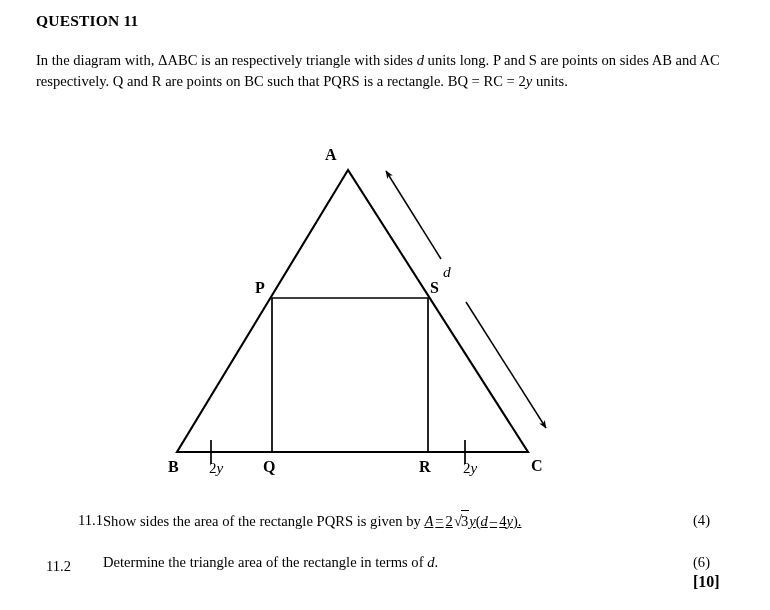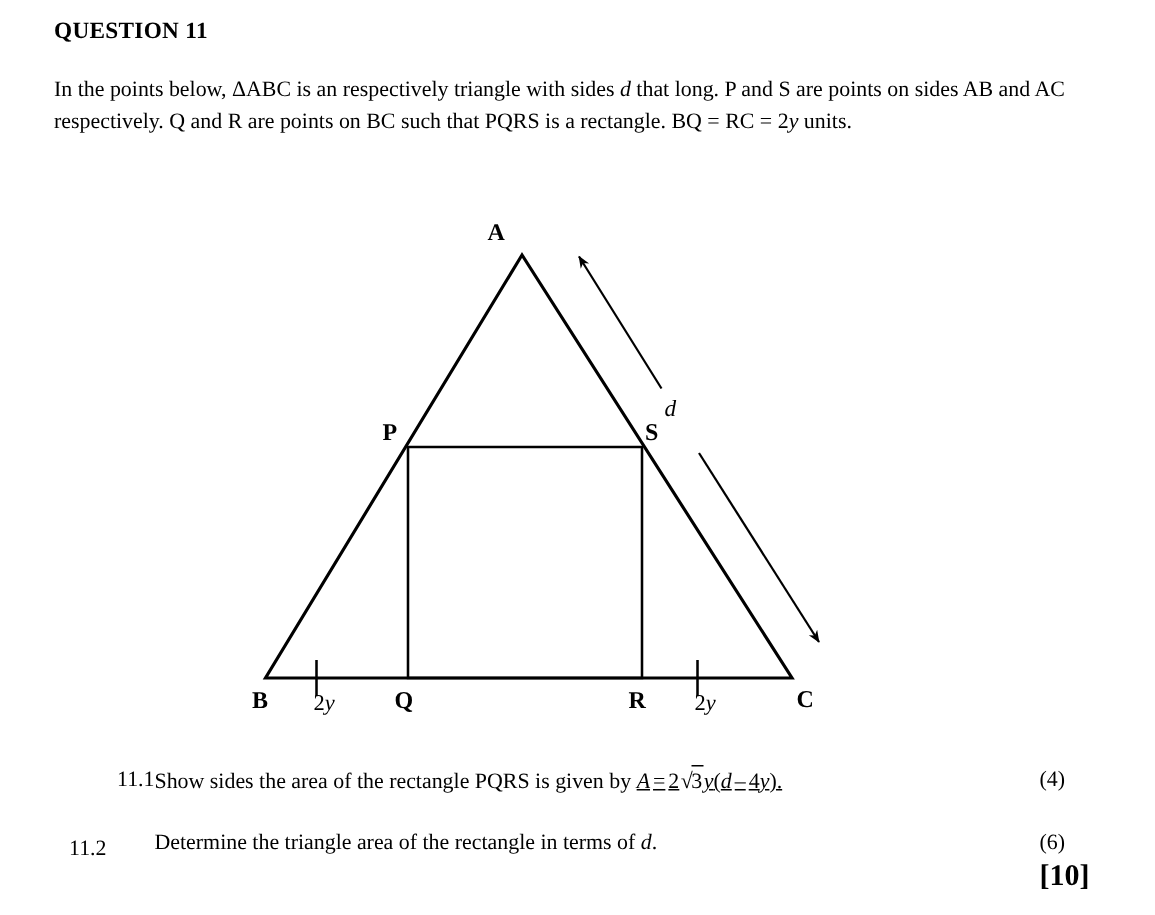--- a/index.html
+++ b/index.html
@@ -102,21 +102,21 @@
   }
   .subq-marks {
     position: absolute;
     left: 693px;
     width: 60px;
     text-align: left;
   }
   .total-marks {
     position: absolute;
     left: 693px;
-    font-size: 20px;
+    font-size: 16px;
     font-weight: bold;
   }
 
   
   .math {
     font-family: "Liberation Serif", "DejaVu Serif", serif;
     white-space: nowrap;
     text-decoration: underline;
   }
   .math .v { font-style: italic; }
@@ -141,21 +141,21 @@
   }
 </style>
 </head>
 <body>
 
 <div class="page">
 
   <div class="q-heading">QUESTION 11</div>
 
   <div class="intro">
-    <span>In the points below, </span><span>ΔABC</span><span> is an respectively triangle with sides </span><i class="mathvar">d</i><span> that long.  P and S are points on sides</span>
+    <span>In the diagram with, </span><span>ΔABC</span><span> is an respectively triangle with sides </span><i class="mathvar">d</i><span> units long.  P and S are points on sides</span>
     <span>AB and AC respectively.  Q and R are points on BC such that PQRS is a rectangle.  BQ = RC = 2</span><i class="mathvar">y</i><span> units.</span>
   </div>
 
   <div class="figure">
     <svg width="770" height="360" viewBox="0 0 770 360" xmlns="http://www.w3.org/2000/svg">
 
       <g>
         <path d="M 348 40 L 177 322 L 528 322 Z" fill="none" stroke="#000000" stroke-width="2.1" stroke-linejoin="miter"></path>
       </g>
 

